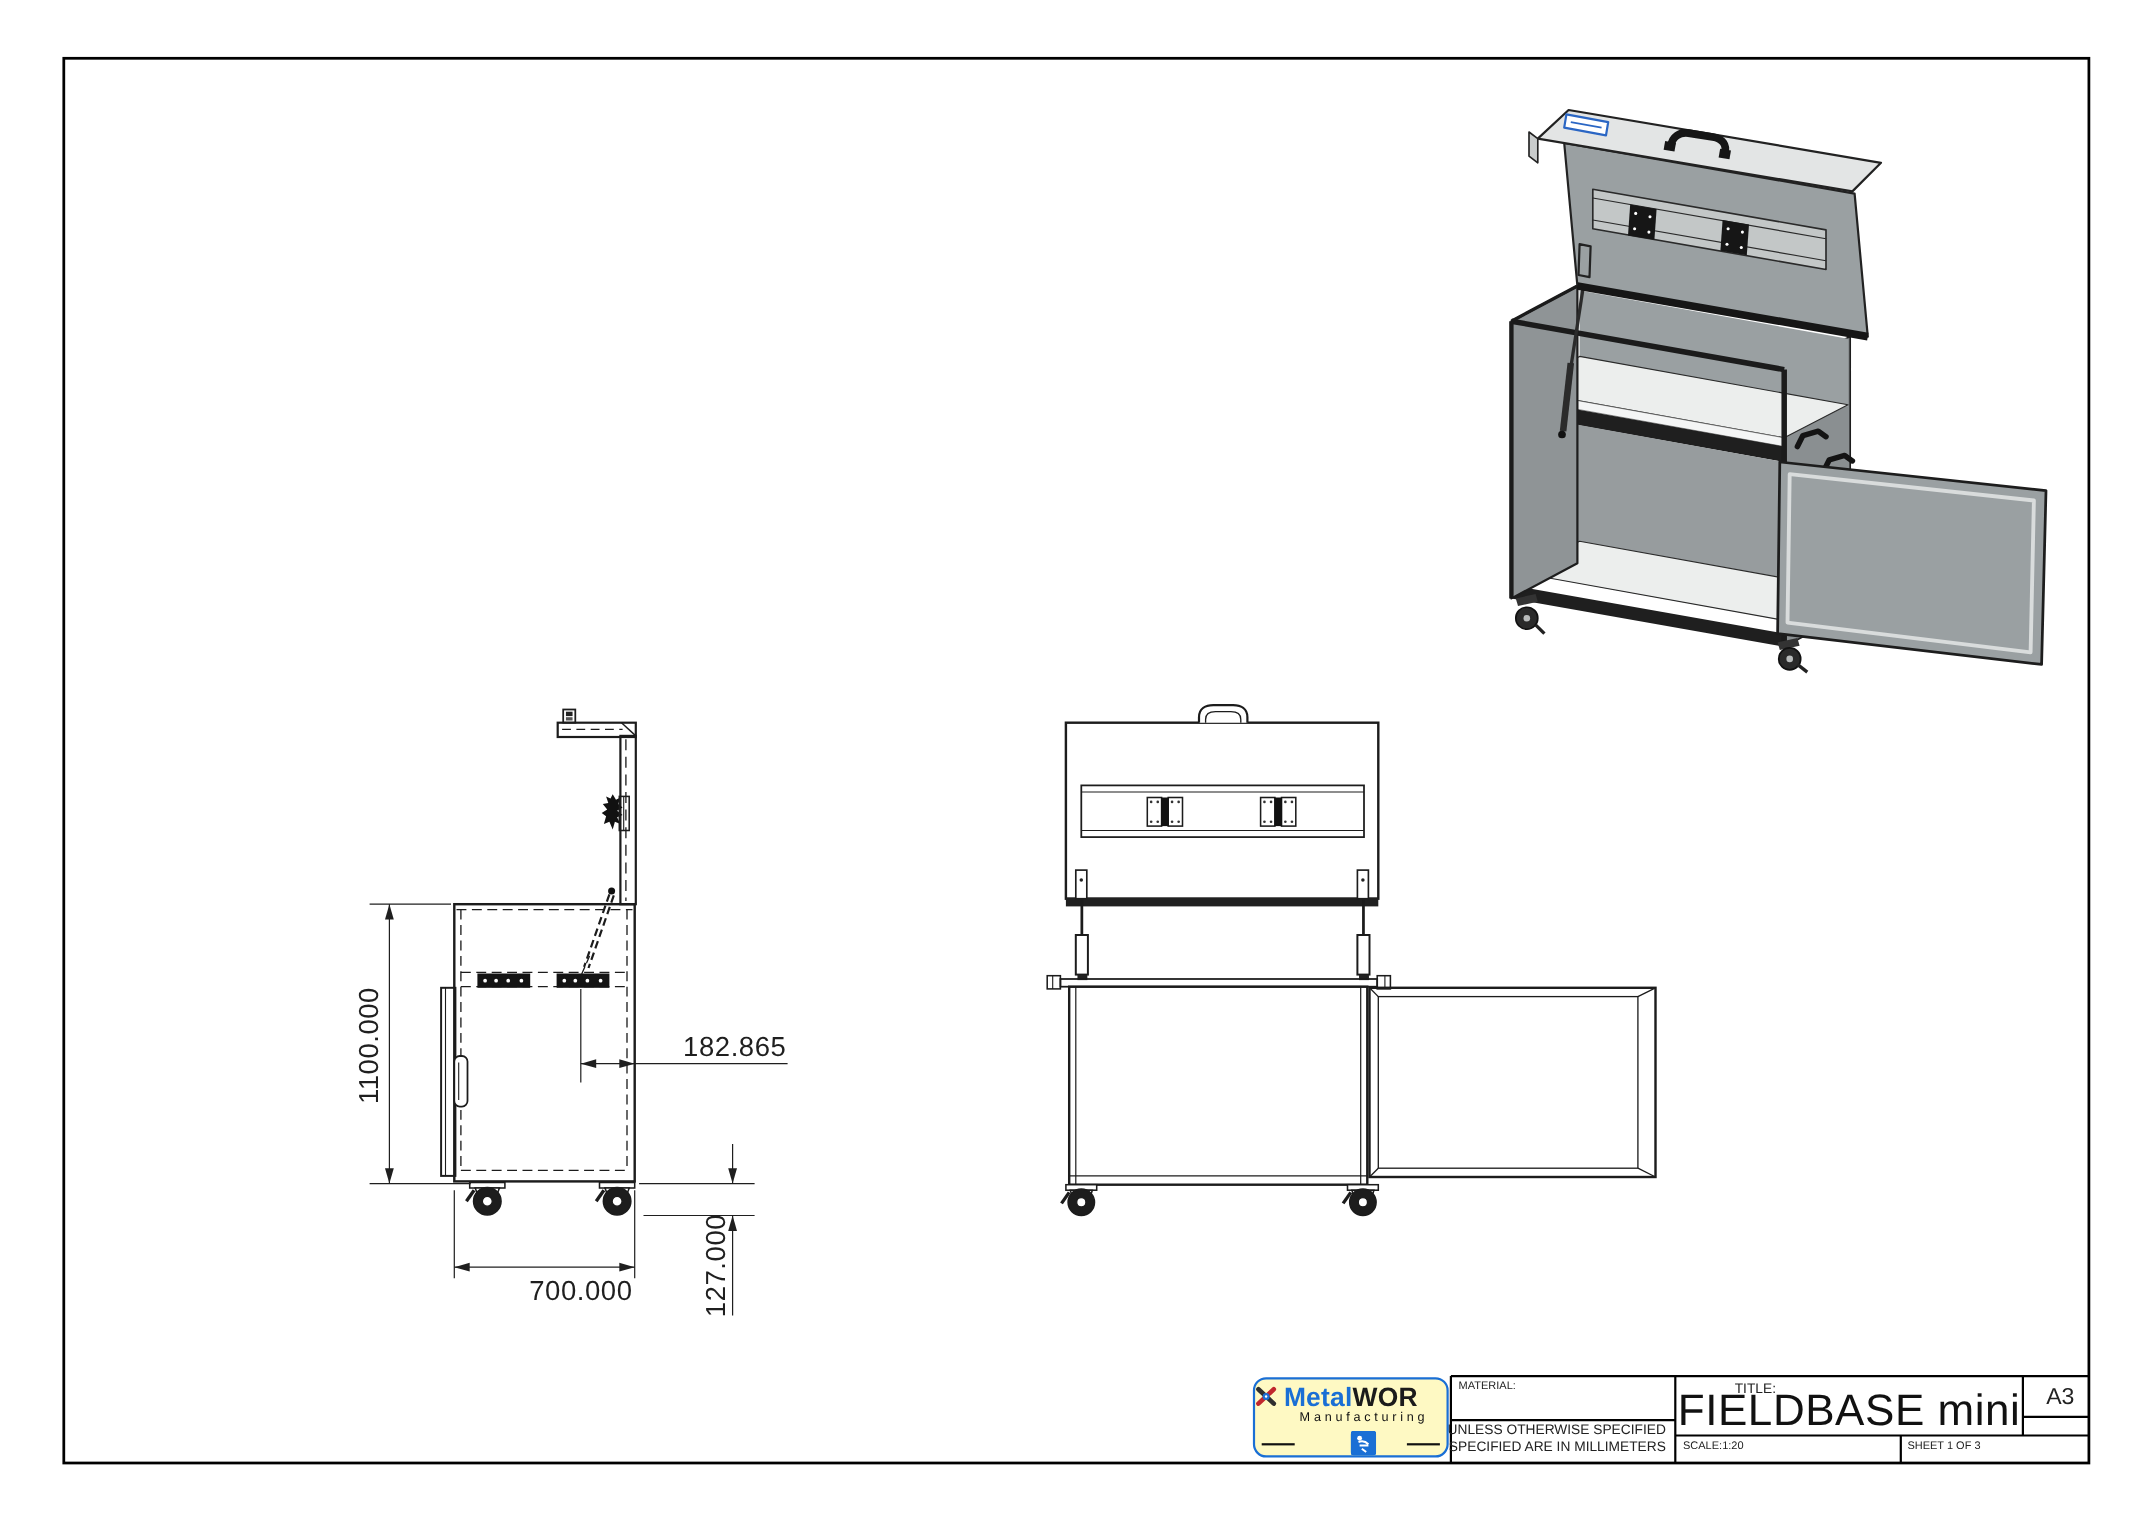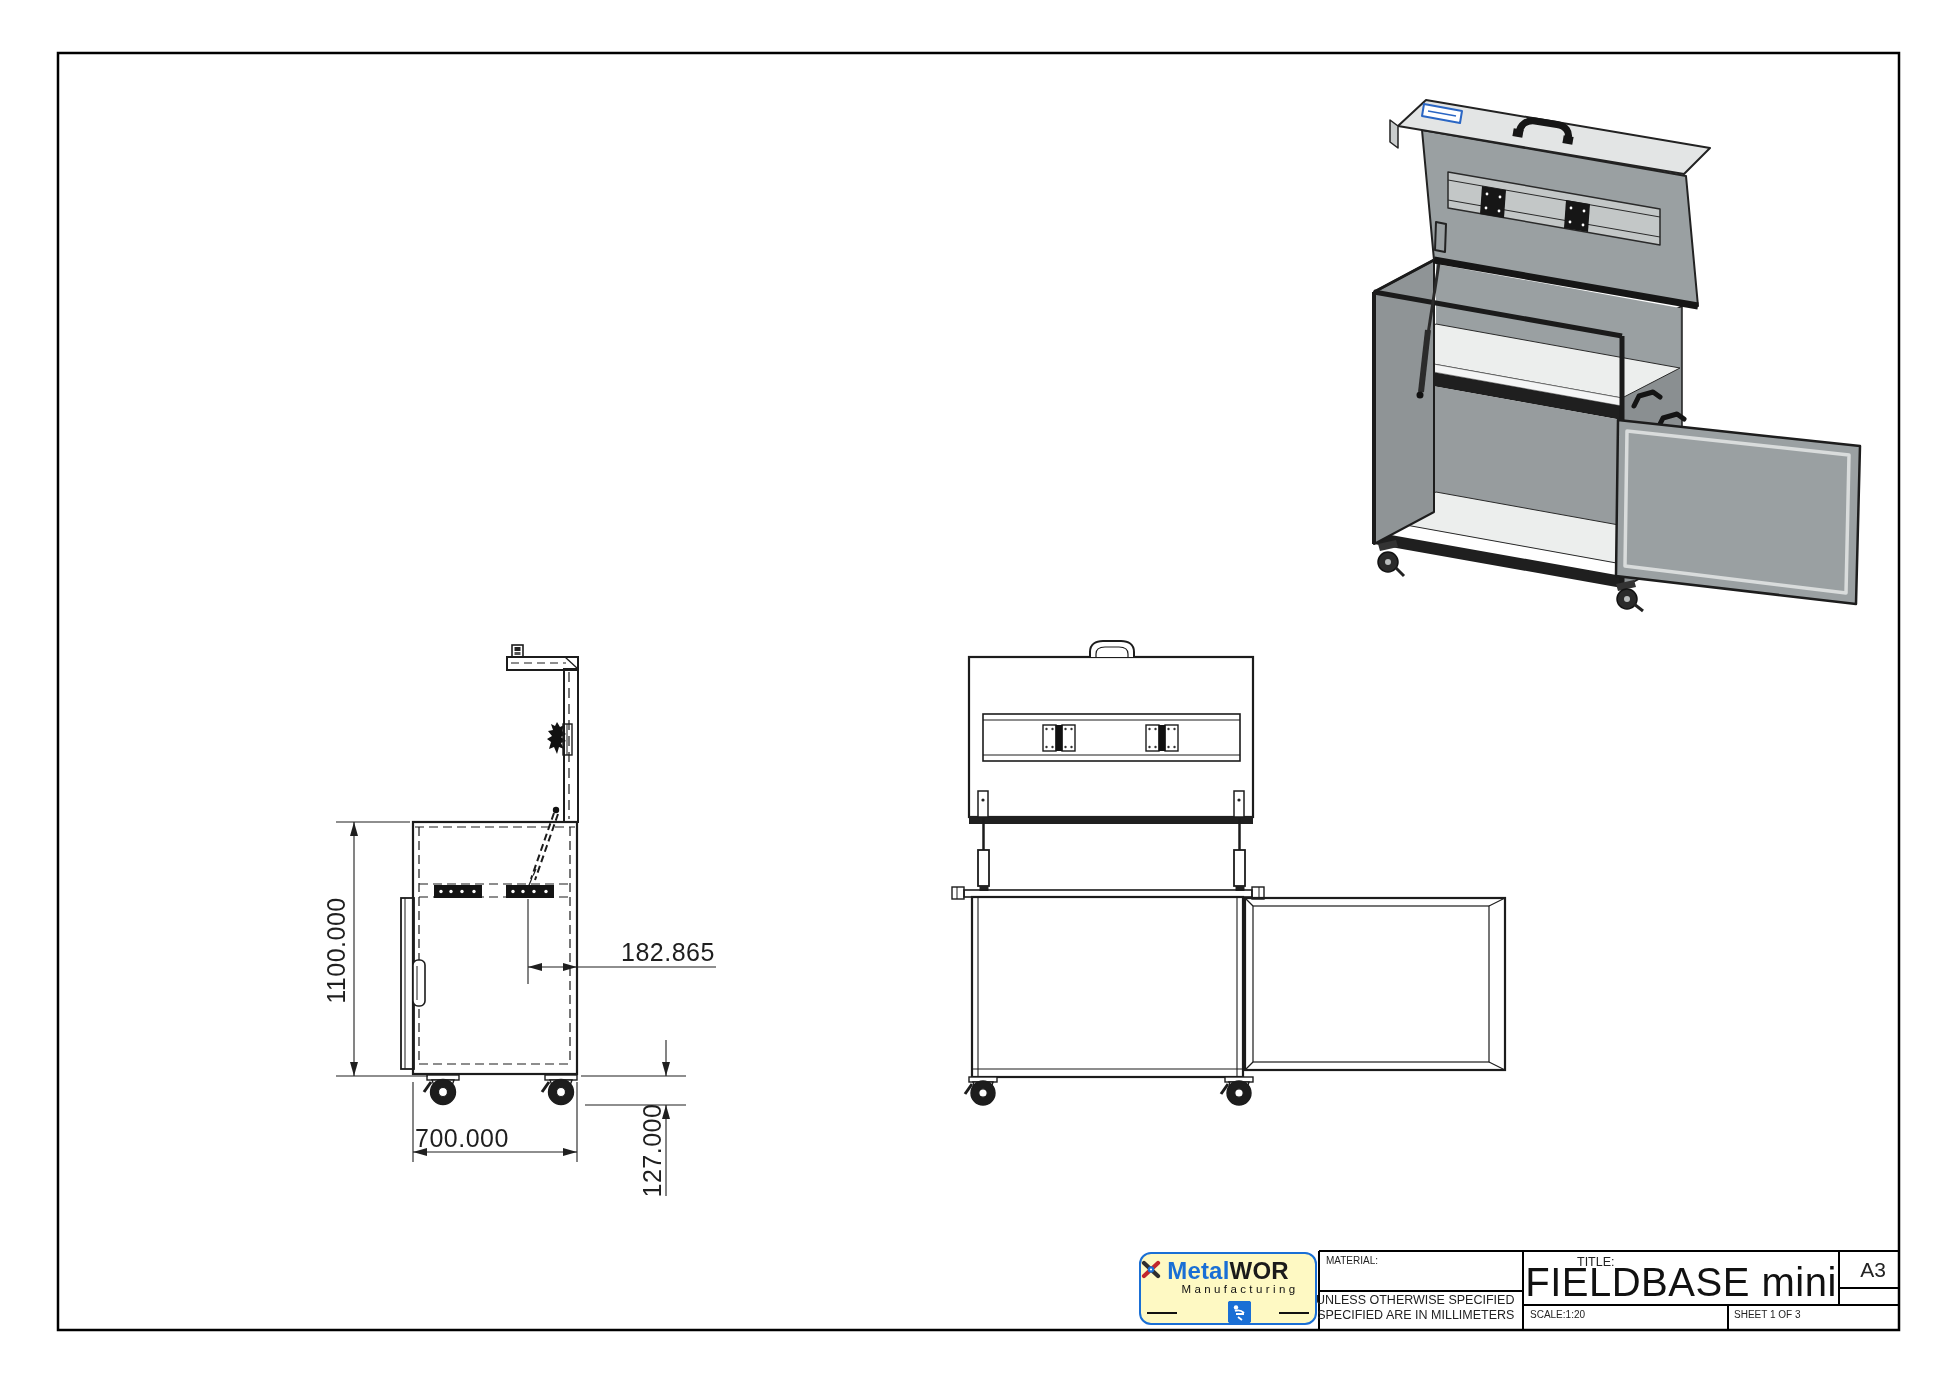--- a/index.html
+++ b/index.html
@@ -2,21 +2,21 @@
 <html><head>
 <meta charset="utf-8">
 <style>
   html,body{margin:0;padding:0;background:#ffffff;}
   .sheet{position:relative;width:1946px;height:1376px;background:#fff;overflow:hidden;
          font-family:"Liberation Sans",sans-serif;color:#1c1c1c;}
   svg{position:absolute;left:0;top:0;}
   .txt{position:absolute;white-space:nowrap;}
   .dim{font-size:25px;letter-spacing:.5px;color:#1f1f1f;}
   .dim-v{width:170px;text-align:center;transform:rotate(-90deg);}
-  .dim-h{text-align:left;}
+  .dim-h{text-align:right;margin-top:36px;}
   .tb-small{font-size:10px;color:#222;}
   .tb-note{font-size:12.5px;line-height:15px;color:#222;}
   .tb-title{font-size:40px;letter-spacing:.5px;color:#111;width:316px;text-align:center;}
   .tb-a3{font-size:21px;width:68px;text-align:center;color:#222;}
   
   .logo{position:absolute;left:1139px;top:1252px;width:174px;height:69px;
         border:2.5px solid #1a6fd5;border-radius:12px;background:#fef9c3;}
   .logo-brand{position:absolute;top:5px;left:0;width:100%;text-align:center;
               font-weight:bold;font-size:24px;letter-spacing:.2px;line-height:24px;}
   .logo-brand .b1{color:#1a6fd5;}

